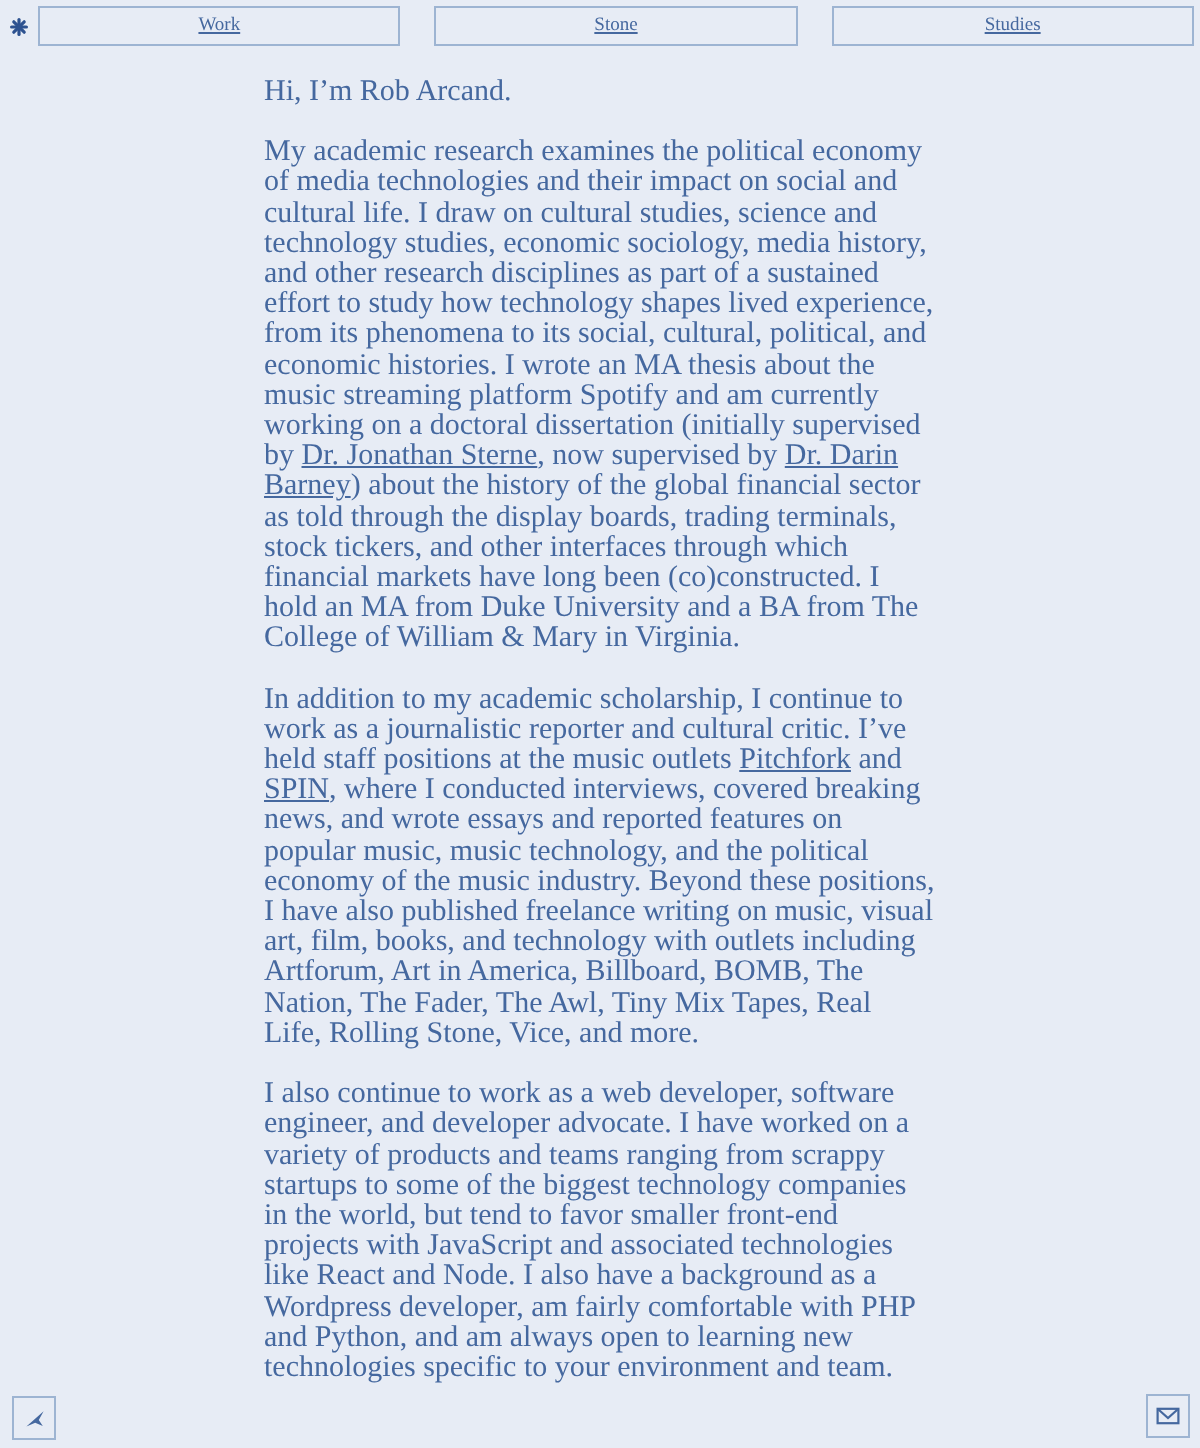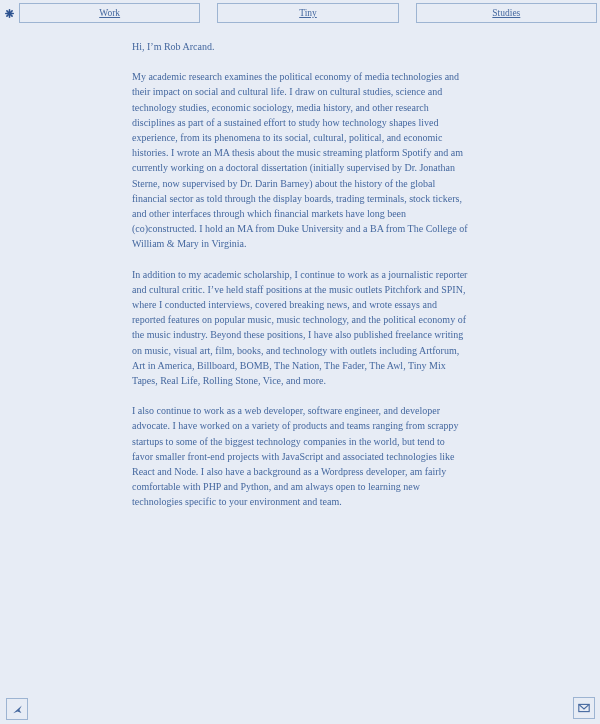--- a/index.html
+++ b/index.html
@@ -44,27 +44,28 @@
     justify-content:center;
     font-size:9.5px;
     color:var(--text);
     text-decoration:underline;
     cursor:pointer;
     background:transparent;
   }
   main{
     width:336px;
     margin:16px auto 0;
-    font-size:10px;
+    font-size:15px;
     line-height:15.2px;
     text-align:left;
   }
   main p{margin:0 0 15px 0;}
   .inline-link{
     color:inherit;
+    text-decoration:underline;
     cursor:pointer;
   }
   .corner-btn{
     position:absolute;
     width:22px;height:22px;
     border:1px solid var(--border);
     display:flex;
     align-items:center;
     justify-content:center;
     cursor:pointer;
@@ -83,21 +84,21 @@
       <g stroke="#2d5290" stroke-width="1.6" stroke-linecap="round">
         <line x1="4.5" y1="0.8" x2="4.5" y2="8.2"></line>
         <line x1="0.8" y1="4.5" x2="8.2" y2="4.5"></line>
         <line x1="1.9" y1="1.9" x2="7.1" y2="7.1"></line>
         <line x1="7.1" y1="1.9" x2="1.9" y2="7.1"></line>
       </g>
     </svg>
   </span>
   <nav class="nav-row" id="nav-list">
       <a class="nav-box">Work</a>
-      <a class="nav-box">Tiny</a>
+      <a class="nav-box">Stone</a>
       <a class="nav-box">Studies</a>
     </nav>
 </header>
 
 <main id="about-content">
     <p>Hi, I’m Rob Arcand.</p>
     <p>My academic research examines the political economy of media technologies and their impact on social and cultural life. I draw on cultural studies, science and technology studies, economic sociology, media history, and other research disciplines as part of a sustained effort to study how technology shapes lived experience, from its phenomena to its social, cultural, political, and economic histories. I wrote an MA thesis about the music streaming platform Spotify and am currently working on a doctoral dissertation (initially supervised by <a class="inline-link">Dr. Jonathan Sterne</a>, now supervised by <a class="inline-link">Dr. Darin Barney</a>) about the history of the global financial sector as told through the display boards, trading terminals, stock tickers, and other interfaces through which financial markets have long been (co)constructed. I hold an MA from Duke University and a BA from The College of William &amp; Mary in Virginia.</p>
     <p>In addition to my academic scholarship, I continue to work as a journalistic reporter and cultural critic. I’ve held staff positions at the music outlets <a class="inline-link">Pitchfork</a> and <a class="inline-link">SPIN</a>, where I conducted interviews, covered breaking news, and wrote essays and reported features on popular music, music technology, and the political economy of the music industry. Beyond these positions, I have also published freelance writing on music, visual art, film, books, and technology with outlets including Artforum, Art in America, Billboard, BOMB, The Nation, The Fader, The Awl, Tiny Mix Tapes, Real Life, Rolling Stone, Vice, and more.</p>
     <p>I also continue to work as a web developer, software engineer, and developer advocate. I have worked on a variety of products and teams ranging from scrappy startups to some of the biggest technology companies in the world, but tend to favor smaller front-end projects with JavaScript and associated technologies like React and Node. I also have a background as a Wordpress developer, am fairly comfortable with PHP and Python, and am always open to learning new technologies specific to your environment and team.</p>
   </main>

